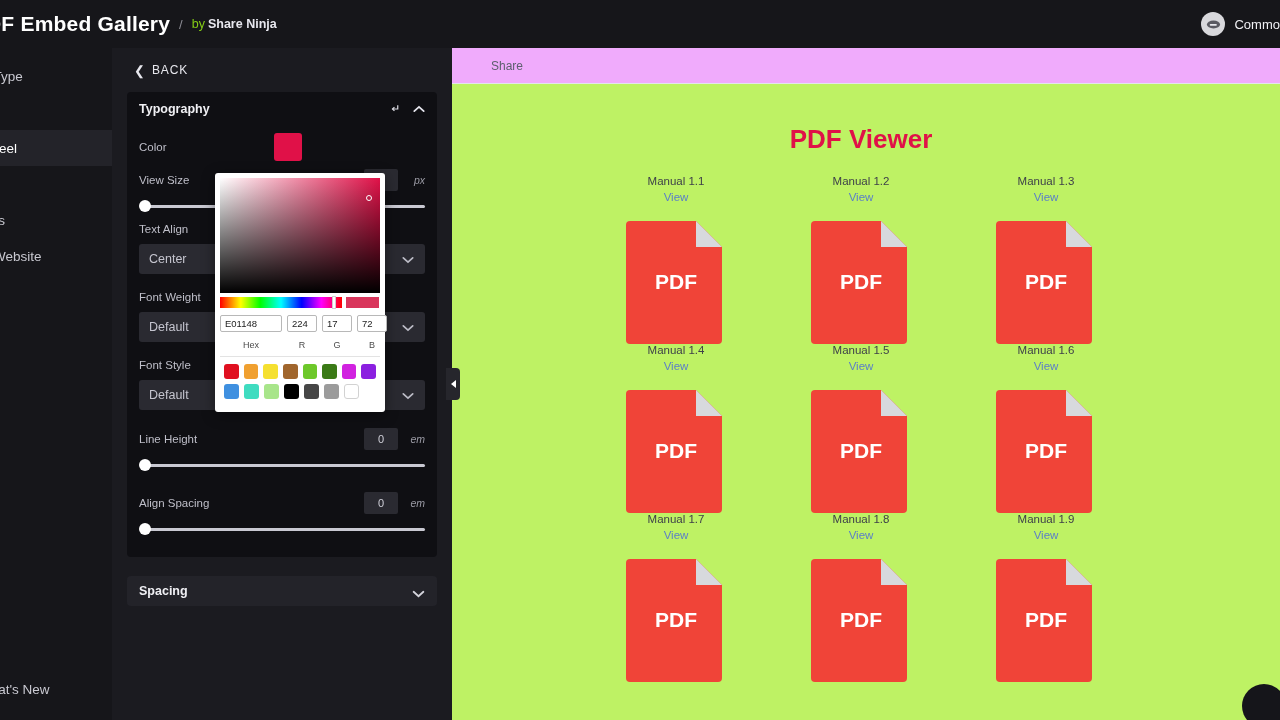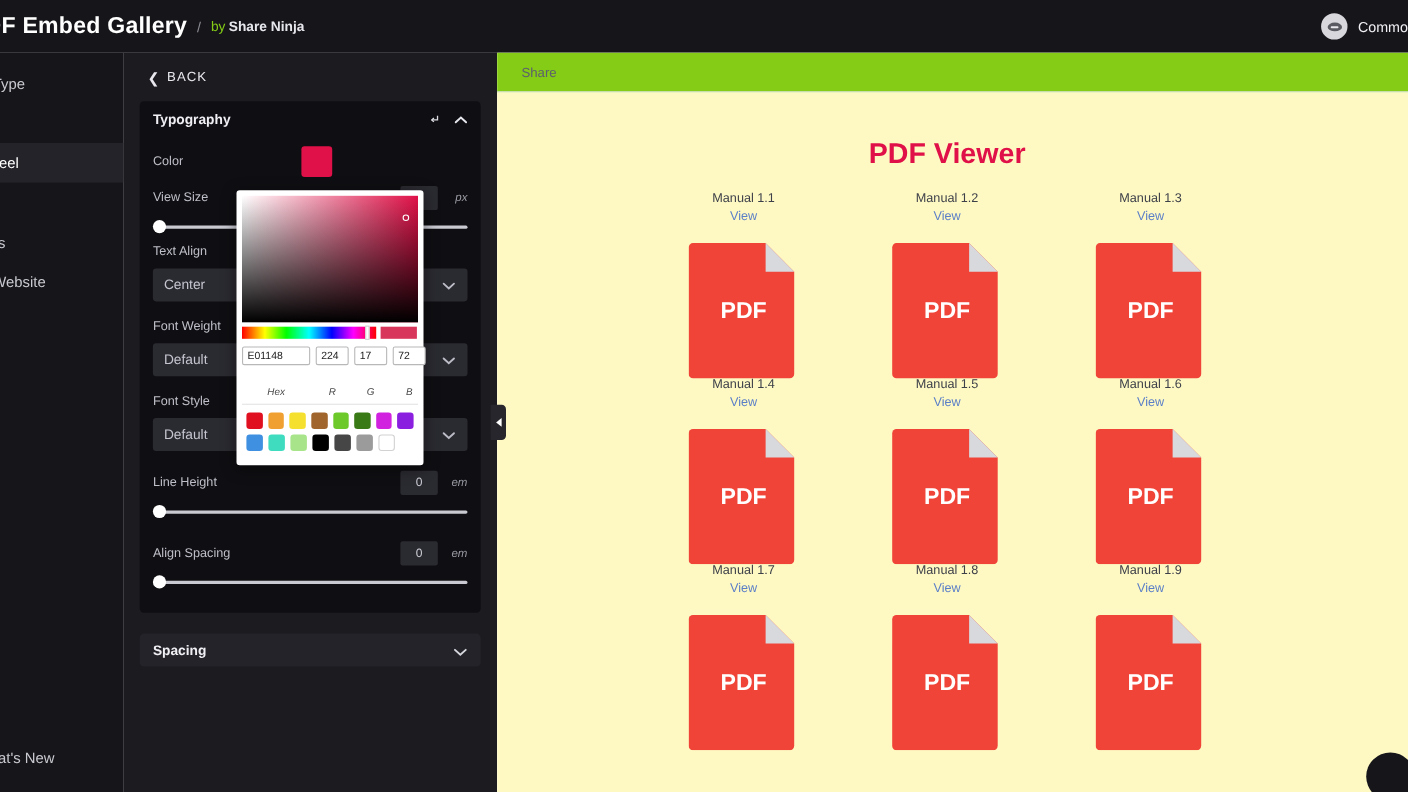--- a/index.html
+++ b/index.html
@@ -157,36 +157,36 @@
 
   .inputs-row { display: flex; gap: 5px; margin-top: 7px; }
   .in-col { display: flex; flex-direction: column; align-items: center; }
   .in-box {
     border: 1px solid #b8b8b8; border-radius: 2px; height: 17px;
     font-size: 9.5px; color: #222; display: flex; align-items: center;
     padding-left: 4px; background: #fff;
   }
   .in-hex { width: 62px; }
   .in-rgb { width: 30px; }
-  .in-cap { font-size: 9px; color: #4c4c4c; margin-top: 19px; font-style: italic; }
+  .in-cap { font-size: 9px; color: #4c4c4c; margin-top: 8px; }
 
   .swatch-grid-wrap { border-top: 1px solid #e3e3e3; margin-top: 6px;
                       padding: 7px 4px 8px 4px; }
   .swatch-row { display: flex; gap: 5px; margin-bottom: 5px; }
   .sw { width: 15px; height: 15px; border-radius: 3px; }
   .sw.white { border: 1px solid #d2d2d2; }
 
   
   .preview-wrap {
     position: absolute; left: 452px; top: 48px; width: 828px; height: 672px;
     background: #ffffff;
   }
   .preview-bar {
-    height: 36px; background: #84cc16; border-bottom: 1px solid #e4e5ec;
-    display: flex; align-items: center; padding-left: 22px;
+    height: 36px; background: #f0abfc; border-bottom: 1px solid #e4e5ec;
+    display: flex; align-items: center; padding-left: 39px;
     position: relative;
   }
   .share-label { font-size: 12px; color: #5c5f6e; }
   .bar-right {
     position: absolute; right: 0; top: 0; height: 36px;
     display: flex; align-items: center; gap: 11px; padding-right: 0;
   }
   .undo-ic { color: #3a3d49; }
   .redo-ic { color: #c4c6d0; }
   .preview-btn {
@@ -194,21 +194,21 @@
     padding: 0 12px; display: flex; align-items: center;
     font-size: 11.5px; color: #8a8d99; background: #fff;
   }
   .save-btn {
     background: #2ecc71; height: 26px; width: 20px; border-radius: 3px 0 0 3px;
     display: flex; align-items: center; padding-left: 6px;
     color: #fff; font-size: 12.5px; overflow: hidden; margin-right: 0;
   }
 
   .preview-body {
-    position: relative; width: 828px; height: 636px; background: #fef9c3;
+    position: relative; width: 828px; height: 636px; background: #bef264;
     padding-top: 40px; overflow: hidden;
   }
   .pdf-title {
     text-align: center; color: #e01148; font-size: 26px; font-weight: 700;
     margin-left: -10px;
   }
   .grid {
     display: grid; grid-template-columns: repeat(3, 185px);
     justify-content: center; column-gap: 0px; row-gap: 0px;
     margin-top: 20px; margin-left: -10px;

